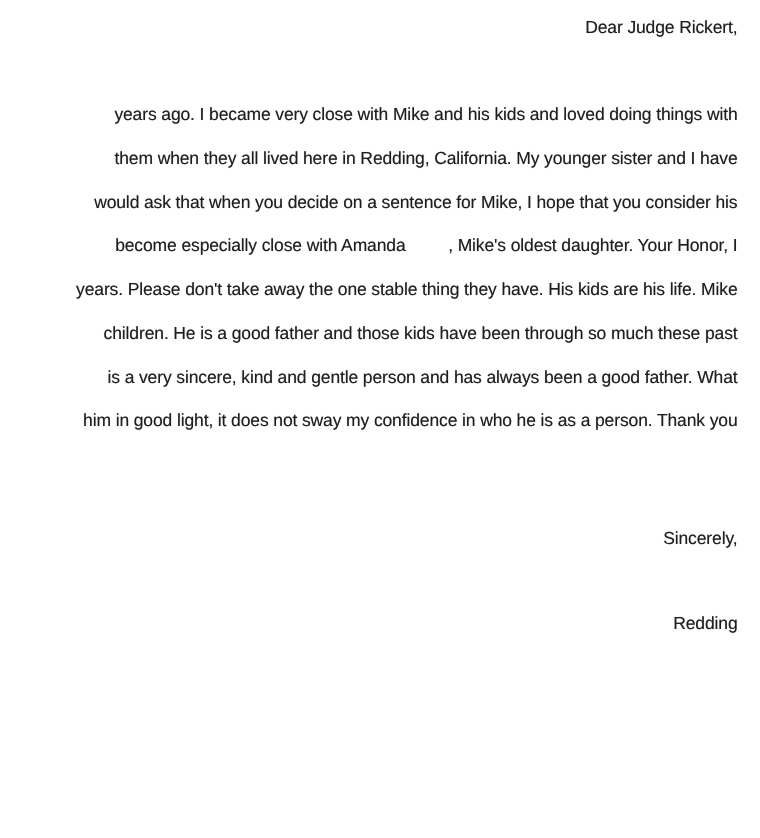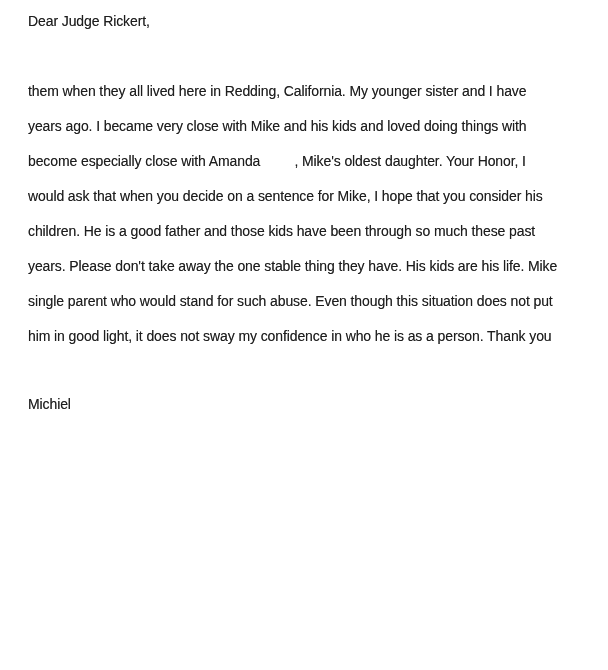--- a/index.html
+++ b/index.html
@@ -16,20 +16,21 @@
   .letter {
     box-sizing: border-box;
     width: 608px;
     height: 670px;
     padding: 4px 18px 0 28px;
     color: #1e1e1e;
     font-size: 14px;
     letter-spacing: -0.1px;
     
     text-shadow: 0 0 0.6px rgba(40,40,40,0.55);
+    text-align: right;
   }
   .line {
     height: 35px;
     line-height: 35px;
     white-space: pre;
   }
   .blank {
     height: 35px;
   }
   .closing {
@@ -41,25 +42,26 @@
 </style>
 </head>
 <body>
 
 <div class="letter">
 
   <div class="line">Dear Judge Rickert,</div>
 
   <div class="blank"></div>
 
+  <div class="line">years ago. I became very close with Mike and his kids and loved doing things with</div>
   <div class="line">them when they all lived here in Redding, California. My younger sister and I have</div>
-  <div class="line">years ago. I became very close with Mike and his kids and loved doing things with</div>
+  <div class="line">would ask that when you decide on a sentence for Mike, I hope that you consider his</div>
   <div class="line">become especially close with Amanda &nbsp;&nbsp;&nbsp;&nbsp;&nbsp;&nbsp;&nbsp;&nbsp;, Mike's oldest daughter. Your Honor, I</div>
-  <div class="line">would ask that when you decide on a sentence for Mike, I hope that you consider his</div>
+  <div class="line">years. Please don't take away the one stable thing they have. His kids are his life. Mike</div>
   <div class="line">children. He is a good father and those kids have been through so much these past</div>
-  <div class="line">years. Please don't take away the one stable thing they have. His kids are his life. Mike</div>
-  <div class="line">single parent who would stand for such abuse. Even though this situation does not put</div>
+  <div class="line">is a very sincere, kind and gentle person and has always been a good father. What</div>
   <div class="line">him in good light, it does not sway my confidence in who he is as a person. Thank you</div>
 
+  <div class="line closing">Sincerely,</div>
 
-  <div class="line signature">Michiel</div>
+  <div class="line signature">Redding</div>
 
 </div>
 
 </body></html>

